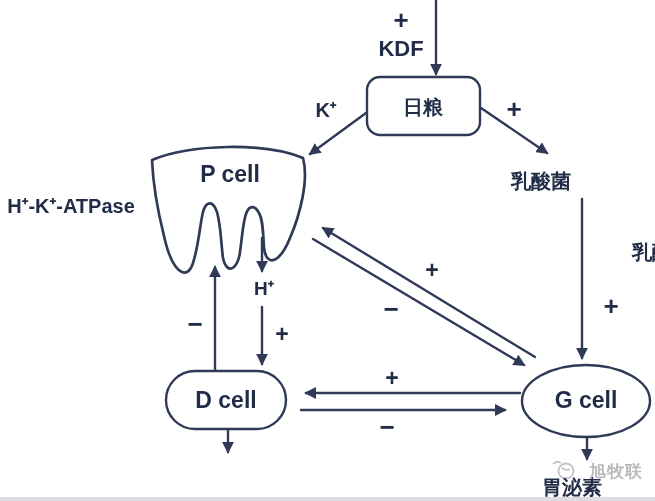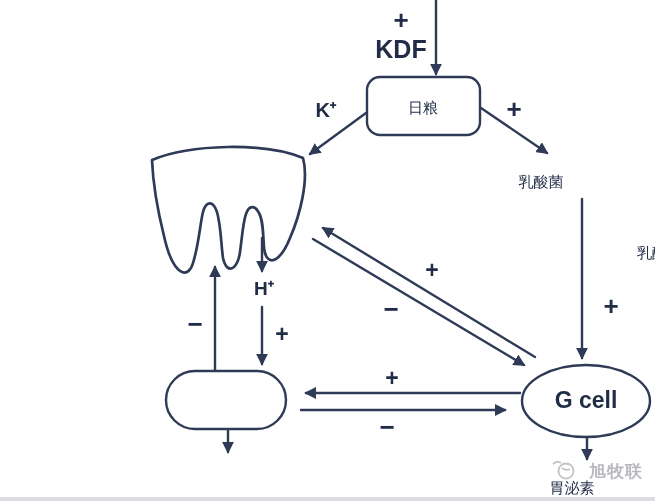--- a/index.html
+++ b/index.html
@@ -12,22 +12,22 @@
   }
   #shapes{position:absolute;left:0;top:0;}
   .lbl{
     position:absolute;
     transform:translate(-50%,-50%);
     white-space:nowrap;
     color:#212c47;
     line-height:1;
     user-select:none;
   }
-  .cjk{font-size:15px;font-weight:400;}
-  .latin{font-weight:700;font-size:25px;}
+  .cjk{font-size:20px;font-weight:700;}
+  .latin{font-weight:700;font-size:22px;}
   .cell{font-size:23px;font-weight:600;}
   .sign{font-weight:700;font-size:26px;}
   .sign-sm{font-weight:700;font-size:23px;}
   .ion{font-weight:700;font-size:19px;}
   .atpase{font-weight:600;font-size:20px;}
   .wm{color:#b9babe;font-size:17px;font-weight:700;letter-spacing:1px;text-align:right;}
   .divider{
     position:absolute;left:0;right:0;bottom:0;height:4px;
     background:#dcdde2;
   }
@@ -104,25 +104,28 @@
   </svg>
 
   <div class="lbl sign" style="left:401px;top:20px">+</div>
   <div class="lbl latin" style="left:401px;top:49px">KDF</div>
   <div class="lbl cjk" style="left:423px;top:107px">日粮</div>
   <div class="lbl ion" style="font-size:20px;left:326px;top:110px">K⁺</div>
   <div class="lbl sign" style="left:514px;top:109px">+</div>
   <div class="lbl cjk" style="left:541px;top:181px">乳酸菌</div>
   <div class="lbl cjk" style="left:652px;top:252px">乳酸</div>
   <div class="lbl sign" style="left:611px;top:306px">+</div>
+  <div class="lbl cell" style="left:230px;top:174px">P cell</div>
+  <div class="lbl atpase" style="left:71px;top:206px">H⁺-K⁺-ATPase</div>
   <div class="lbl ion" style="left:264px;top:288px">H⁺</div>
   <div class="lbl sign-sm" style="left:282px;top:334px">+</div>
   <div class="lbl sign" style="left:195px;top:324px">−</div>
   <div class="lbl sign-sm" style="left:432px;top:270px">+</div>
   <div class="lbl sign" style="left:391px;top:309px">−</div>
+  <div class="lbl cell" style="left:226px;top:400px">D cell</div>
   <div class="lbl sign-sm" style="left:392px;top:378px">+</div>
   <div class="lbl sign" style="left:387px;top:427px">−</div>
   <div class="lbl cell" style="left:586px;top:400px">G cell</div>
   <div class="lbl cjk" style="left:572px;top:487px">胃泌素</div>
   <div class="lbl wm" style="left:616px;top:471px">旭牧联</div>
 
   <div class="divider"></div>
 </div>
 
 </body></html>

